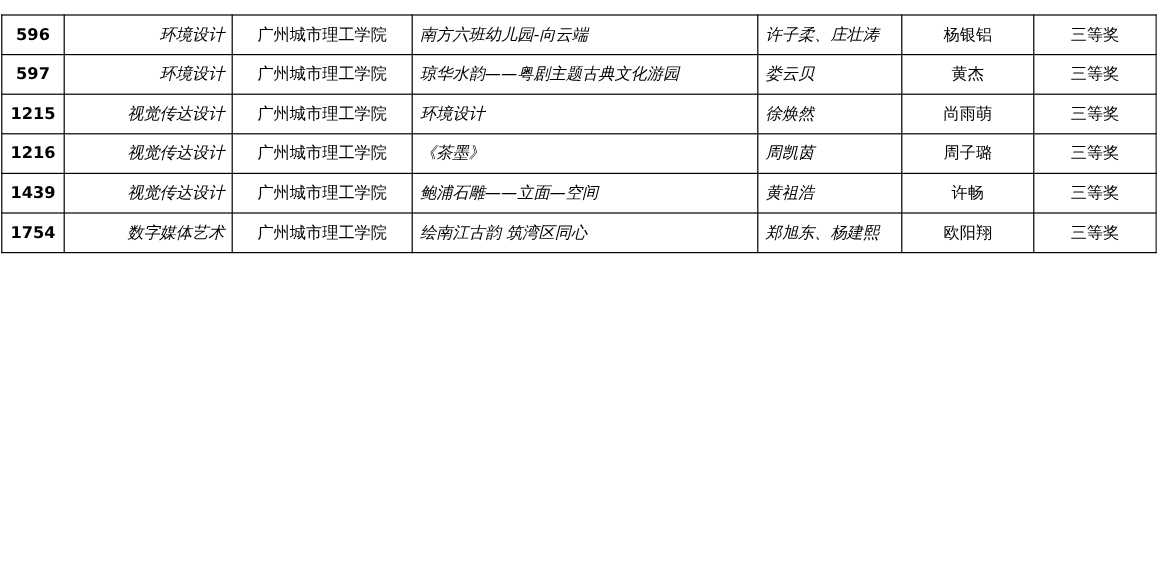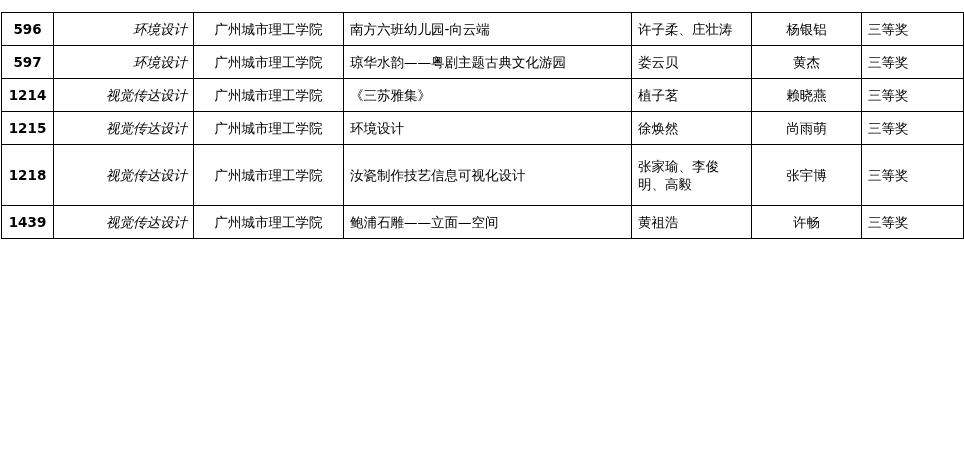--- a/index.html
+++ b/index.html
@@ -39,24 +39,24 @@
   col.c-major   { width: 140px; }
   col.c-school  { width: 150px; }
   col.c-work    { width: 288px; }
   col.c-student { width: 120px; }
   col.c-teacher { width: 110px; }
   col.c-award   { width: 102px; }
 
   td.id      { text-align: center; font-weight: bold; }
   td.major   { text-align: right; font-style: italic; }
   td.school  { text-align: center; padding-left: 8px; }
-  td.work    { text-align: left; padding-left: 8px; }
-  td.student { text-align: left; padding-left: 8px; }
+  td.work    { text-align: left; padding-left: 8px; font-style: italic; }
+  td.student { text-align: left; padding-left: 8px; font-style: italic; }
   td.teacher { text-align: center; padding-left: 8px; }
-  td.award   { }
+  td.award   { text-align: center; }
 
   tr.r-tall td { height: 44px; }
   tr.r-normal td { height: 26px; }
   tr.r-xtall td { height: 54px; }
 </style>
 </head>
 <body>
 
 <div class="table-wrap">
   <table class="award-table">
@@ -82,50 +82,50 @@
       <tr class="r-normal">
         <td class="id">597</td>
         <td class="major">环境设计</td>
         <td class="school">广州城市理工学院</td>
         <td class="work">琼华水韵——粤剧主题古典文化游园</td>
         <td class="student">娄云贝</td>
         <td class="teacher">黄杰</td>
         <td class="award">三等奖</td>
       </tr>
       <tr class="r-normal">
-        <td class="id">1214</td>
-        <td class="major">视觉传达设计</td>
-        <td class="school">广州城市理工学院</td>
-        <td class="work">《三苏雅集》</td>
-        <td class="student">植子茗</td>
-        <td class="teacher">赖晓燕</td>
-        <td class="award">三等奖</td>
-      </tr>
-      <tr class="r-normal">
         <td class="id">1215</td>
         <td class="major">视觉传达设计</td>
         <td class="school">广州城市理工学院</td>
         <td class="work">环境设计</td>
         <td class="student">徐焕然</td>
         <td class="teacher">尚雨萌</td>
         <td class="award">三等奖</td>
       </tr>
-      <tr class="r-xtall">
-        <td class="id">1218</td>
+      <tr class="r-normal">
+        <td class="id">1216</td>
         <td class="major">视觉传达设计</td>
         <td class="school">广州城市理工学院</td>
-        <td class="work">汝瓷制作技艺信息可视化设计</td>
-        <td class="student">张家瑜、李俊明、高毅</td>
-        <td class="teacher">张宇博</td>
+        <td class="work">《茶墨》</td>
+        <td class="student">周凯茵</td>
+        <td class="teacher">周子璐</td>
         <td class="award">三等奖</td>
       </tr>
       <tr class="r-normal">
         <td class="id">1439</td>
         <td class="major">视觉传达设计</td>
         <td class="school">广州城市理工学院</td>
         <td class="work">鲍浦石雕——立面—空间</td>
         <td class="student">黄祖浩</td>
         <td class="teacher">许畅</td>
         <td class="award">三等奖</td>
       </tr>
+      <tr class="r-normal">
+        <td class="id">1754</td>
+        <td class="major">数字媒体艺术</td>
+        <td class="school">广州城市理工学院</td>
+        <td class="work">绘南江古韵 筑湾区同心</td>
+        <td class="student">郑旭东、杨建熙</td>
+        <td class="teacher">欧阳翔</td>
+        <td class="award">三等奖</td>
+      </tr>
     </tbody>
   </table>
 </div>
 
 </body></html>

